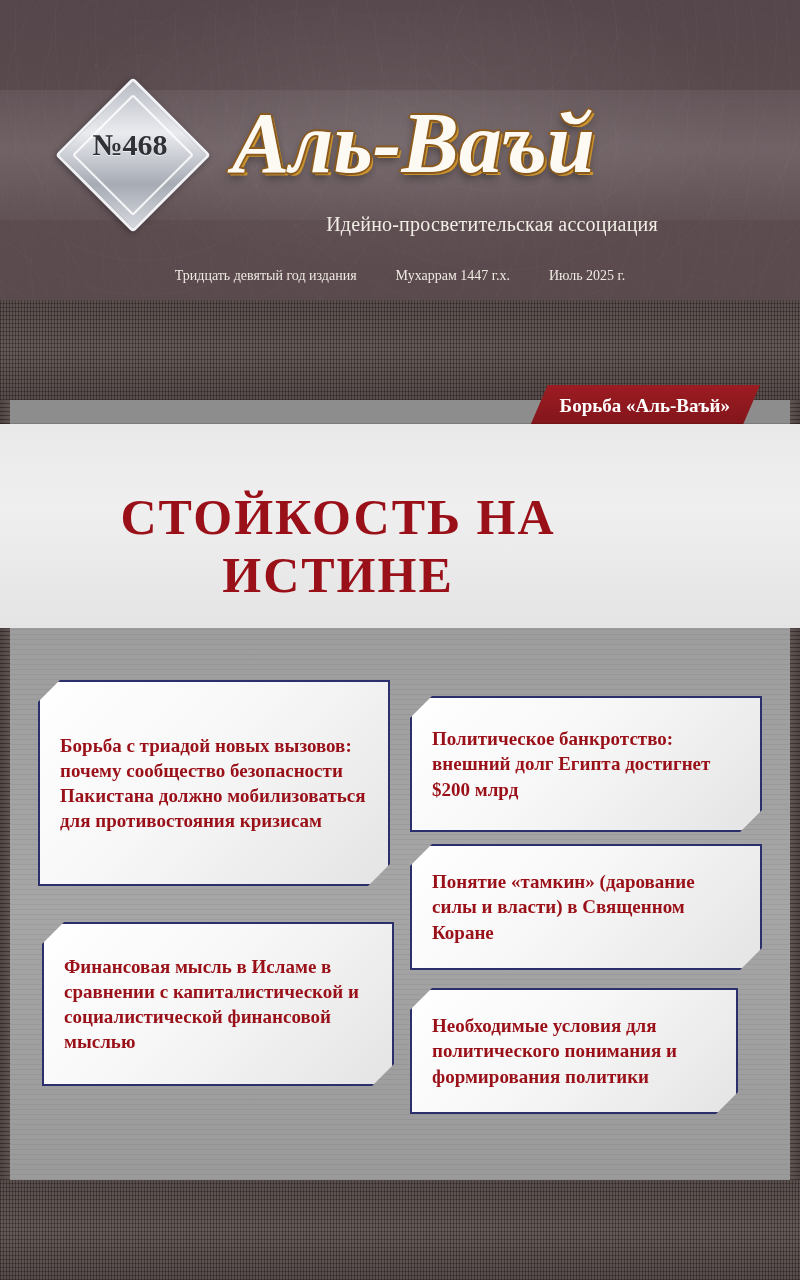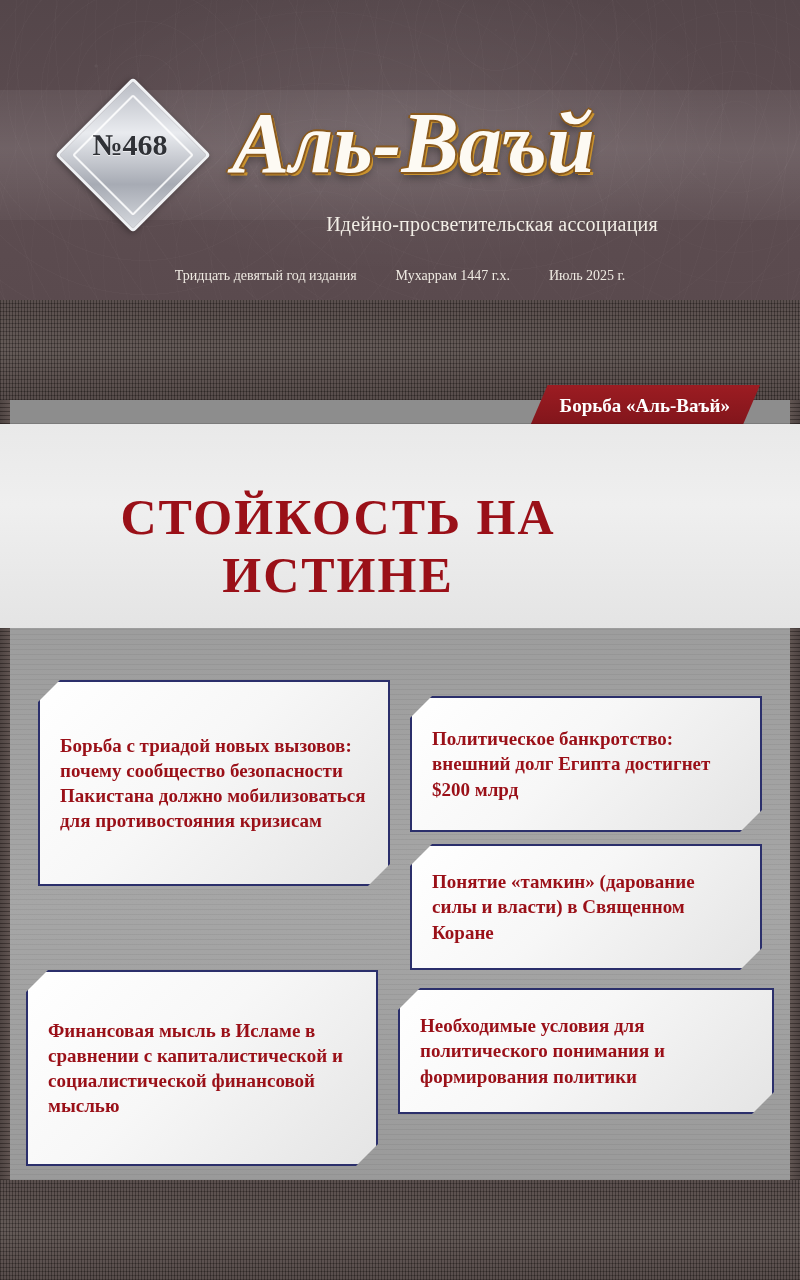--- a/index.html
+++ b/index.html
@@ -227,22 +227,22 @@
     font-family: "Liberation Serif", serif;
     font-weight: bold;
     font-size: 19px;
     line-height: 1.32;
     padding: 10px 20px;
     box-shadow: 4px 4px 7px rgba(0,0,0,0.32);
   }
   .tag-1 { left: 28px;  top: 52px;  width: 352px; height: 206px; }
   .tag-2 { left: 400px; top: 68px;  width: 352px; height: 136px; }
   .tag-3 { left: 400px; top: 216px; width: 352px; height: 126px; }
-  .tag-4 { left: 16px;  top: 294px; width: 352px; height: 196px; margin-top: 48px; }
-  .tag-5 { left: 388px; top: 360px; width: 376px; height: 126px; }
+  .tag-4 { left: 32px;  top: 294px; width: 352px; height: 164px; }
+  .tag-5 { left: 400px; top: 360px; width: 328px; height: 126px; }
 </style>
 </head>
 <body>
 
 <div class="cover">
 
   <div class="header">
     <div class="header-pattern"></div>
     <div class="header-band"></div>
   </div>

